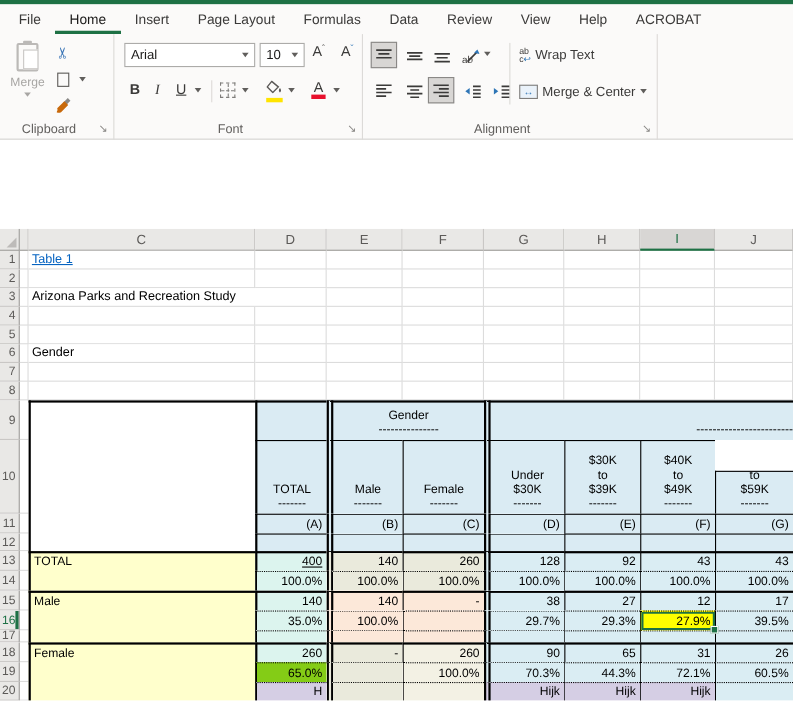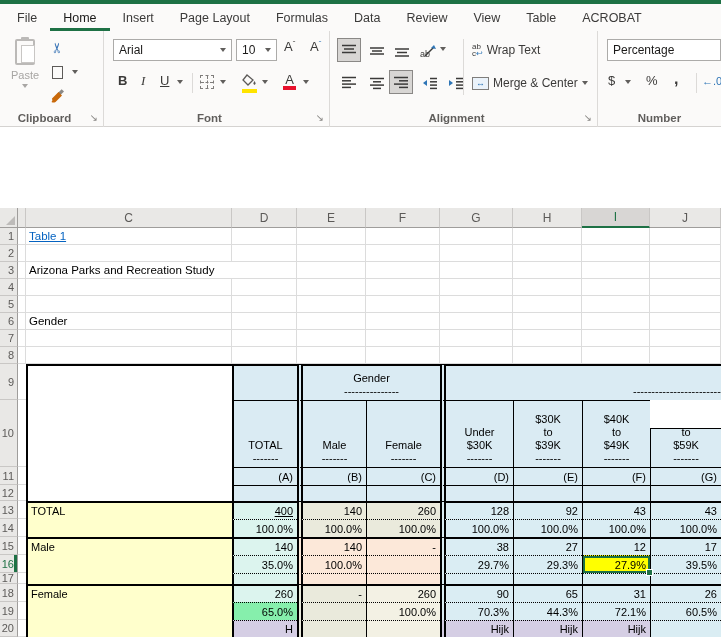--- a/index.html
+++ b/index.html
@@ -9,21 +9,21 @@
 
   
   .topstrip { position:absolute; left:0; top:0; width:721px; height:4px; background:#1E7145; }
   .tabbar { position:absolute; left:0; top:4px; width:721px; height:27px; background:#FBFAF9; display:flex; align-items:stretch; padding-left:4px; }
   .tab { padding:0 13px; font-size:12.5px; color:#3B3A39; display:flex; align-items:center; cursor:default; }
   .tab.active { color:#1B1A19; box-shadow: inset 0 -3px 0 #1E7145; }
 
   .ribbon { position:absolute; left:0; top:31px; width:721px; height:96px; background:#FBFAF9; border-bottom:1px solid #D5D3D1; }
   .grp { position:absolute; top:0; height:96px; }
   .grp-sep { border-right:1px solid #DCDAD8; }
-  .grp-label { position:absolute; bottom:3px; left:0; right:14px; text-align:center; font-size:11.5px; color:#605E5C;font-weight:bold; }
+  .grp-label { position:absolute; bottom:3px; left:0; right:14px; text-align:center; font-size:11.5px; color:#605E5C; }
   .launcher { position:absolute; right:5px; bottom:4px; font-size:10px; color:#8A8886; line-height:10px; }
 
   .ibtn { position:absolute; width:24px; height:24px; display:flex; align-items:center; justify-content:center; }
   .ibtn.selbox { background:#D8D6D4; border:1px solid #8A8886; }
   .ibtn svg line, .ibtn svg path.ln { stroke:#3B3A39; stroke-width:1.5; }
   .caret { width:0; height:0; border-left:3.5px solid transparent; border-right:3.5px solid transparent; border-top:4px solid #605E5C; display:inline-block; }
   .caret.dis { border-top-color:#A8A6A4; }
   .vsep { position:absolute; width:1px; background:#DCDAD8; }
 
   
@@ -117,30 +117,30 @@
 
   <div class="tabbar" id="tabbar">
       <div class="tab">File</div>
       <div class="tab active">Home</div>
       <div class="tab">Insert</div>
       <div class="tab">Page Layout</div>
       <div class="tab">Formulas</div>
       <div class="tab">Data</div>
       <div class="tab">Review</div>
       <div class="tab">View</div>
-      <div class="tab">Table</div>
+      <div class="tab">Help</div>
       <div class="tab">ACROBAT</div>
     </div>
 
   <div class="ribbon">
 
     <div class="grp grp-sep" style="left:0;width:104px;">
       <div class="paste-btn">
         <div class="clip-icon"></div>
-        <div class="paste-lbl">Paste</div>
+        <div class="paste-lbl">Merge</div>
         <span class="caret dis"></span>
       </div>
       <div class="mini" style="left:46px;top:7px;">
           <span class="scissors">✂</span>
         </div>
       <div class="mini" style="left:46px;top:31px;">
           <span class="copy-ic"></span>
         </div>
       <span class="caret" style="position:absolute;left:72px;top:39px;"></span>
       <div class="mini" style="left:46px;top:55px;">
@@ -268,32 +268,20 @@
       </div>
       <div class="lblbtn" style="left:142px;top:45px;">
         <span class="merge-ic">↔</span>
         <span>Merge &amp; Center</span>
         <span class="caret"></span>
       </div>
       <div class="grp-label">Alignment</div>
       <div class="launcher">↘</div>
     </div>
 
-    <div class="grp" style="left:598px;width:123px;overflow:hidden;">
-      <div class="combo" style="left:9px;top:8px;width:114px;height:22px;">
-        <span>Percentage</span>
-      </div>
-      <div class="numglyph" style="left:10px;top:42px;">$</div>
-      <span class="caret" style="position:absolute;left:27px;top:49px;"></span>
-      <div class="numglyph" style="left:48px;top:42px;">%</div>
-      <div class="numglyph comma-glyph" style="left:76px;top:39px;">,</div>
-      <div class="vsep" style="left:98px;top:42px;height:20px;"></div>
-      <div class="cutic" style="left:104px;top:44px;width:19px;">←.0</div>
-      <div class="grp-label" style="right:0;">Number</div>
-    </div>
   </div>
 
 
   <div class="sheet">
     <div id="grid">
         <div class="corner" style="grid-area: 1 / 1;"></div>
         <div class="colhead" style="grid-area: 1 / 2;"></div>
         <div class="colhead" style="grid-area: 1 / 3;">C</div>
         <div class="colhead" style="grid-area: 1 / 4;">D</div>
         <div class="colhead" style="grid-area: 1 / 5;">E</div>
@@ -501,21 +489,21 @@
         <div class="tc num btd bl1" style="grid-area: 18 / 9; background: rgb(218, 237, 243);"></div>
         <div class="tc num btd bl1" style="grid-area: 18 / 10; background: rgb(218, 237, 243);"></div>
         <div class="tc bt2 bl2 lbl" style="grid-area: 19 / 3 / span 3; background: rgb(255, 255, 204);">Female</div>
         <div class="tc num bt2 bl2" style="grid-area: 19 / 4; background: rgb(220, 244, 238);">260</div>
         <div class="tc num bt2 bld" style="grid-area: 19 / 5; background: rgb(234, 234, 220);">-</div>
         <div class="tc num bt2 bl1" style="grid-area: 19 / 6; background: rgb(243, 241, 228);">260</div>
         <div class="tc num bt2 bld" style="grid-area: 19 / 7; background: rgb(218, 237, 243);">90</div>
         <div class="tc num bt2 bl1" style="grid-area: 19 / 8; background: rgb(218, 237, 243);">65</div>
         <div class="tc num bt2 bl1" style="grid-area: 19 / 9; background: rgb(218, 237, 243);">31</div>
         <div class="tc num bt2 bl1" style="grid-area: 19 / 10; background: rgb(218, 237, 243);">26</div>
-        <div class="tc num btd bl2" style="grid-area: 20 / 4; background: #86efac; padding-left: 24px;">65.0%</div>
+        <div class="tc num btd bl2" style="grid-area: 20 / 4; background: #84cc16; padding-left: 24px;">65.0%</div>
         <div class="tc num btd bld" style="grid-area: 20 / 5; background: rgb(234, 234, 220);"></div>
         <div class="tc num btd bl1" style="grid-area: 20 / 6; background: rgb(243, 241, 228);">100.0%</div>
         <div class="tc num btd bld" style="grid-area: 20 / 7; background: rgb(218, 237, 243);">70.3%</div>
         <div class="tc num btd bl1" style="grid-area: 20 / 8; background: rgb(218, 237, 243);">44.3%</div>
         <div class="tc num btd bl1" style="grid-area: 20 / 9; background: rgb(218, 237, 243);">72.1%</div>
         <div class="tc num btd bl1" style="grid-area: 20 / 10; background: rgb(218, 237, 243);">60.5%</div>
         <div class="tc num btd bl2" style="grid-area: 21 / 4; background: rgb(213, 206, 228);">H</div>
         <div class="tc num btd bld" style="grid-area: 21 / 5; background: rgb(234, 234, 220);"></div>
         <div class="tc num btd bl1" style="grid-area: 21 / 6; background: rgb(243, 241, 228);"></div>
         <div class="tc num btd bld" style="grid-area: 21 / 7; background: rgb(213, 206, 228);">Hijk</div>

